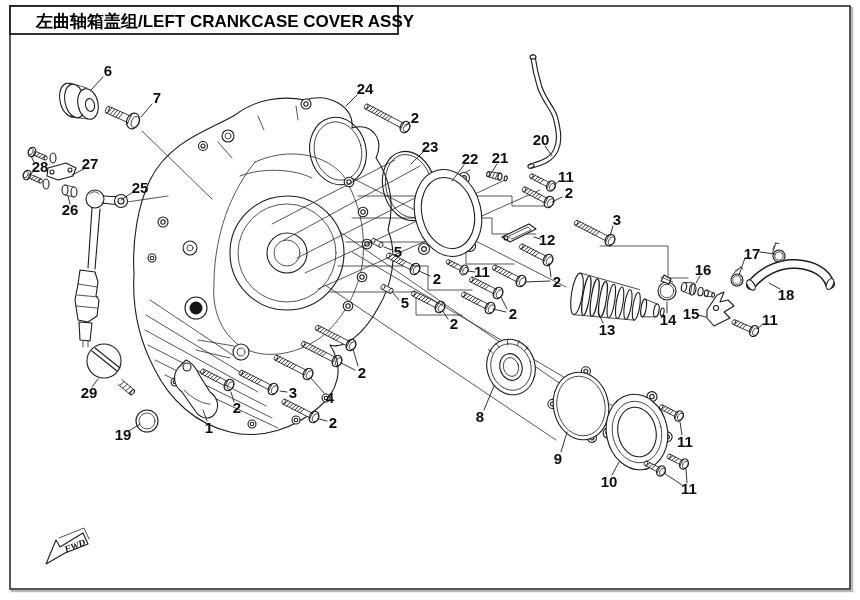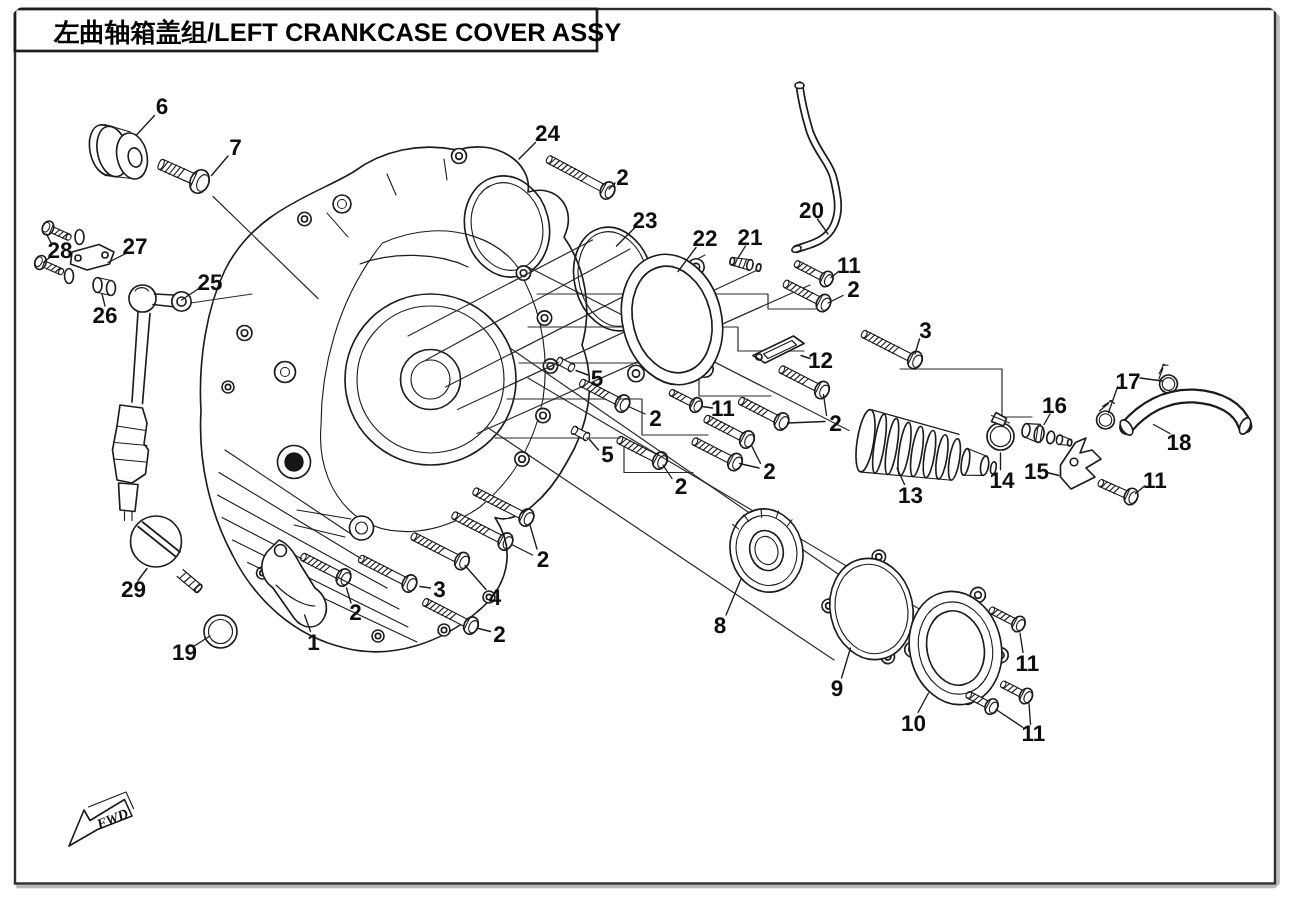--- a/index.html
+++ b/index.html
@@ -1,16 +1,16 @@
 <!DOCTYPE html>
 <html><head>
 <meta charset="utf-8">
 <style>
   html,body{margin:0;padding:0;background:#fff;}
-  #page{position:relative;width:860px;height:600px;background:#fff;overflow:hidden;border-radius:30px;}
+  #page{position:relative;width:860px;height:600px;background:#fff;overflow:hidden;}
   svg{display:block;}
   .a{stroke:#1c1c1c;stroke-width:1.1;fill:none;stroke-linecap:round;stroke-linejoin:round;}
   .thin{stroke-width:.75;}
   .guide{stroke:#2b2b2b;stroke-width:.8;}
   .w{fill:#fff;}
   .dk{fill:#161616;stroke:none;}
   .num{font:700 15px "Liberation Sans",sans-serif;fill:#0e0e0e;stroke:none;}
   .ldr{stroke:#1c1c1c;stroke-width:.9;}
   .title-text{font:700 17px "Liberation Sans",sans-serif;fill:#000;stroke:none;}
   .fwd-text{font:italic 700 9.5px "Liberation Serif",serif;fill:#0e0e0e;stroke:none;}

